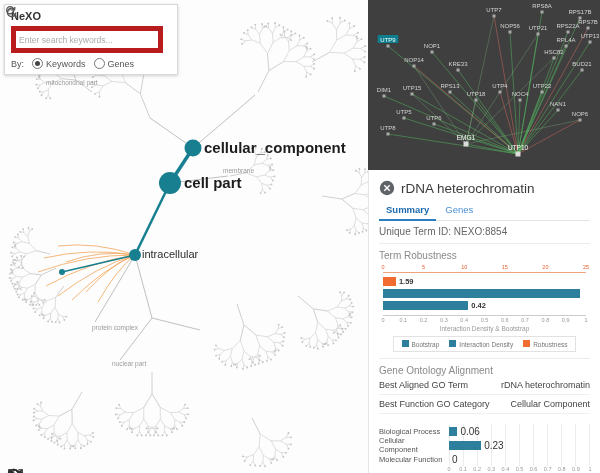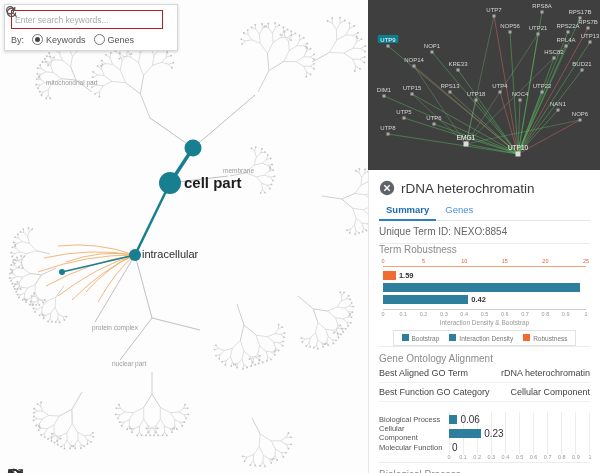--- a/index.html
+++ b/index.html
@@ -11,21 +11,21 @@
   .lbl{position:absolute;white-space:nowrap;color:#222;cursor:pointer;}
   .lbl.big{font-size:15px;font-weight:600;color:#1d1d1d;}
   .lbl.mid{font-size:11px;color:#2c2c2c;}
   .lbl.tiny{font-size:6.5px;color:#9a9a9a;}
 
   
   .search-card{position:absolute;left:4px;top:4px;width:174px;background:#fff;border:1px solid #d8d8d8;
     box-shadow:0 1px 3px rgba(0,0,0,.18);padding:5px 6px;box-sizing:border-box;z-index:5;}
   .sc-head{display:flex;justify-content:space-between;align-items:center;font-size:11px;font-weight:bold;color:#333;margin-bottom:4px;}
   .sc-row{display:flex;align-items:center;gap:4px;}
-  .sc-row input{flex:1;min-width:0;height:17px;border:1px solid #b91c1c;font-size:8.5px;padding:0 3px;color:#333;font-family:"Liberation Sans",sans-serif;}
+  .sc-row input{flex:1;min-width:0;height:17px;border:5px solid #b91c1c;font-size:8.5px;padding:0 3px;color:#333;font-family:"Liberation Sans",sans-serif;}
   .sc-row input::placeholder{color:#aaa;}
   .ic{display:inline-flex;cursor:pointer;color:#555;}
   .sc-opts{display:flex;align-items:center;gap:8px;font-size:9px;color:#555;margin-top:5px;}
   .sc-opts label{display:flex;align-items:center;cursor:pointer;}
   .radio{width:9px;height:9px;border:1px solid #777;border-radius:50%;display:inline-block;position:relative;margin-right:3px;background:#fff;}
   .radio.sel::after{content:"";position:absolute;left:2px;top:2px;right:2px;bottom:2px;background:#444;border-radius:50%;}
 
   
   .zoombar{position:absolute;left:6px;bottom:6px;display:flex;gap:11px;z-index:5;}
   .zbtn{display:inline-flex;cursor:pointer;color:#2f2f2f;}
@@ -36,21 +36,21 @@
   
   .detail-panel{position:absolute;left:368px;top:170px;width:232px;height:303px;background:#fff;box-sizing:border-box;
     padding:8px 10px 8px;overflow:hidden;border-left:1px solid #e6e6e6;}
   .dp-head{display:flex;align-items:center;gap:6px;height:20px;}
   .close{display:inline-flex;cursor:pointer;}
   .dp-title{font-size:13.5px;color:#3c3c3c;font-weight:500;}
   .tabs{display:flex;gap:2px;margin-top:3px;border-bottom:1px solid #e3e3e3;}
   .tab{font-size:9.5px;color:#4a90d9;padding:3px 7px 4px;cursor:pointer;}
   .tab.active{color:#1a6ab0;border-bottom:2px solid #2a7fc0;margin-bottom:-1px;font-weight:bold;}
   .uterm{font-size:10px;color:#666;padding:5px 0 6px;border-bottom:1px solid #ececec;}
-  .sec{font-size:10px;color:#8a8a8a;}
+  .sec{font-size:10px;color:#8a8a8a;margin-top:6px;}
   .sec.topline{border-top:1px solid #ececec;padding-top:6px;}
 
   .rob-chart{margin:3px 2px 0;}
   .axis-top{position:relative;height:8px;border-bottom:1px solid #f0a27c;margin:0 2px;}
   .axis-top span{position:absolute;top:0;font-size:5.5px;color:#e8622d;transform:translateX(-50%);}
   .rob-bars{margin:2px 2px 4px;}
   .rob-row{height:12px;display:flex;align-items:center;}
   .rob-bar{height:9px;}
   .rob-val{font-size:7.5px;color:#333;margin-left:3px;font-weight:bold;}
   .axis-bottom{position:relative;height:8px;border-top:1px solid #ccc;margin:1px 2px 0;}
@@ -1187,28 +1187,37 @@
         <path d="M135 255 Q 116.5 269.5 98 302" stroke="#f2a65a" fill="none" stroke-width="0.9" opacity="0.9"></path>
         <line x1="193" y1="148" x2="170" y2="183" stroke="#177f8f" stroke-width="3.5"></line>
         <line x1="170" y1="183" x2="135" y2="255" stroke="#177f8f" stroke-width="2.5"></line>
         <line x1="135" y1="255" x2="62" y2="272" stroke="#177f8f" stroke-width="1.4"></line>
         <circle cx="193" cy="148" r="8.5" fill="#177f8f"></circle>
         <circle cx="170" cy="183" r="11" fill="#177f8f"></circle>
         <circle cx="135" cy="255" r="6" fill="#177f8f"></circle>
         <circle cx="62" cy="272" r="3" fill="#177f8f"></circle>
       </svg>
 
+    <div class="lbl big" style="left:204px;top:139px">cellular_component</div>
     <div class="lbl big" style="left:184px;top:174px">cell part</div>
     <div class="lbl mid" style="left:142px;top:248px">intracellular</div>
     <div class="lbl tiny" style="left:46px;top:79px">mitochondrial part</div>
     <div class="lbl tiny" style="left:223px;top:167px">membrane</div>
     <div class="lbl tiny" style="left:92px;top:324px">protein complex</div>
     <div class="lbl tiny" style="left:112px;top:360px">nuclear part</div>
 
     <div class="search-card">
+      <div class="sc-head">
+        <span>NeXO</span>
+        <span class="ic">
+          <svg width="11" height="11" viewBox="0 0 14 14" fill="none" stroke="#888" stroke-width="1.6">
+              <polyline points="3,9 7,5 11,9"></polyline>
+            </svg>
+        </span>
+      </div>
       <div class="sc-row">
         <input placeholder="Enter search keywords..." style="">
         <span class="ic">
           <svg width="13" height="13" viewBox="0 0 14 14" fill="none" stroke="#555" stroke-width="1.4">
               <circle cx="5.6" cy="5.6" r="3.8"></circle>
               <line x1="8.5" y1="8.5" x2="12.5" y2="12.5"></line>
             </svg>
         </span>
         <span class="ic">
           <svg width="13" height="13" viewBox="0 0 14 14" fill="none" stroke="#555" stroke-width="1.4">

